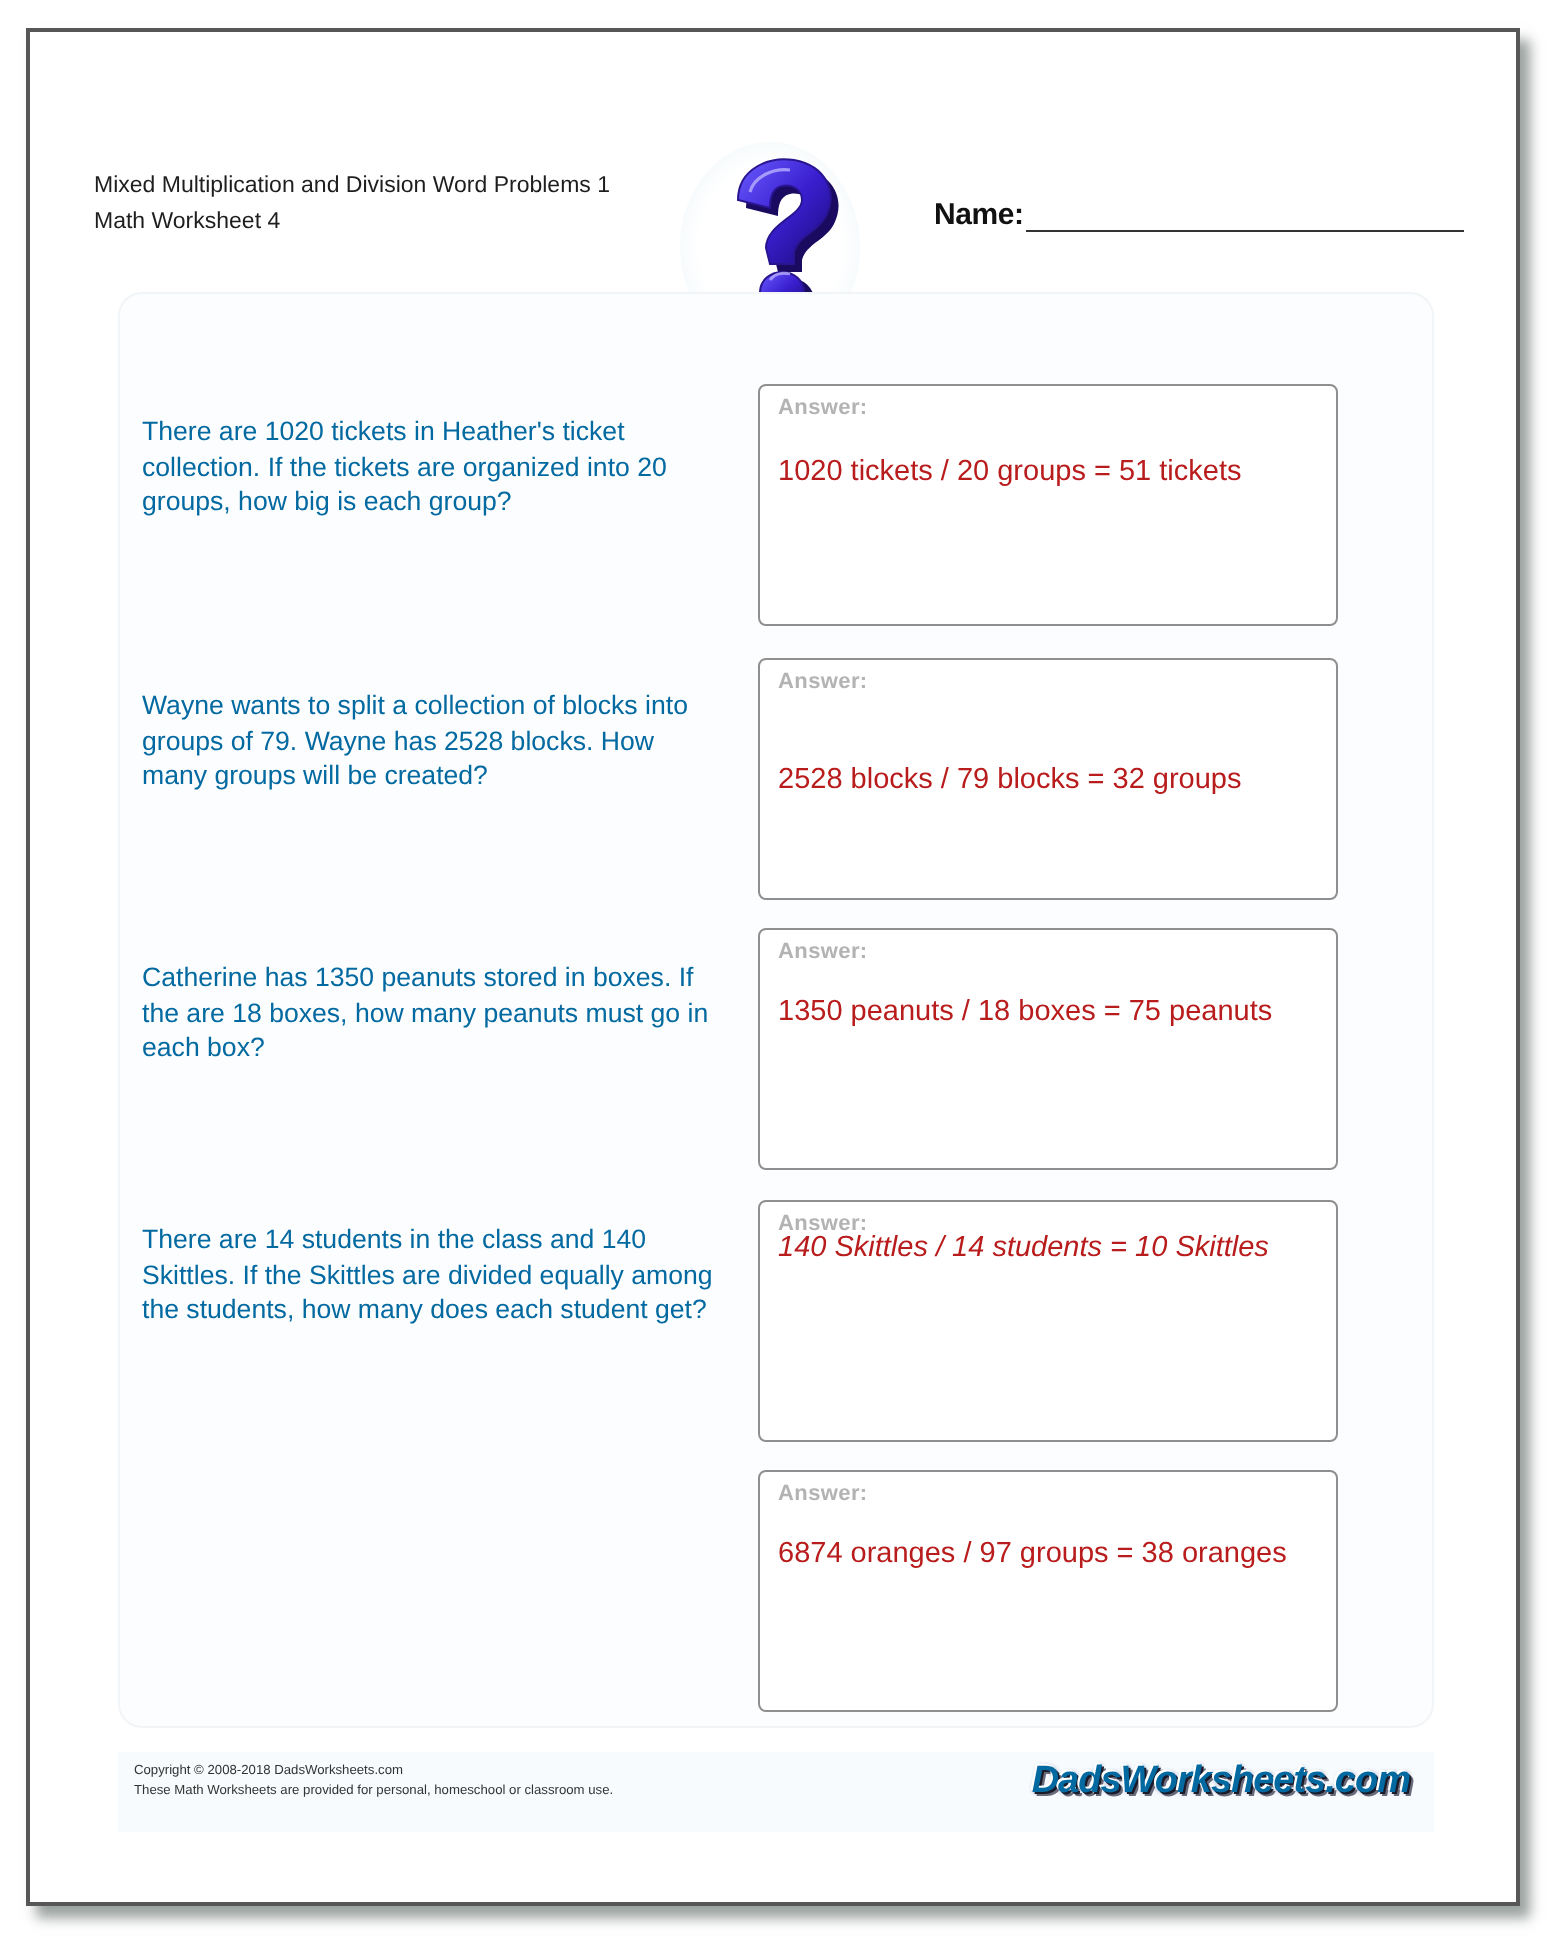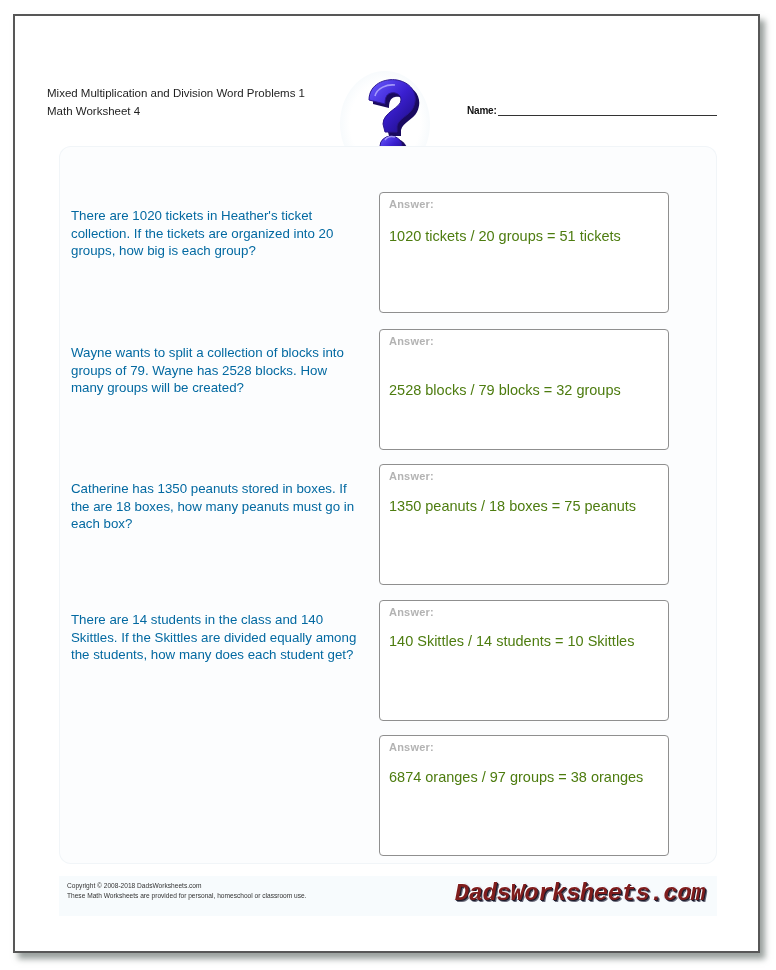--- a/index.html
+++ b/index.html
@@ -47,21 +47,21 @@
     height: 90px;
   }
   .name-wrap {
     position: absolute;
     left: 452px;
     top: 82px;
     display: flex;
     align-items: flex-end;
   }
   .name-label {
-    font-size: 10px;
+    font-size: 15px;
     font-weight: bold;
     color: #111;
     font-family: "Liberation Sans", sans-serif;
     letter-spacing: -0.2px;
   }
   .name-line {
     width: 219px;
     height: 17px;
     border-bottom: 1.5px solid #333;
     margin-left: 1px;
@@ -103,21 +103,21 @@
     color: #b3b3b3;
     font-weight: bold;
     letter-spacing: 0.2px;
   }
   .ans-text {
     position: absolute;
     left: 9px;
     width: 260px;
     font-size: 14.5px;
     line-height: 18.5px;
-    color: #4d7c0f;
+    color: #b91c1c;
   }
   .footer {
     position: absolute;
     left: 44px;
     top: 860px;
     width: 658px;
     height: 40px;
     background: #f7fbfd;
   }
   .copy {
@@ -125,26 +125,26 @@
     left: 8px;
     top: 5px;
     font-size: 6.6px;
     line-height: 10px;
     color: #333;
   }
   .brand {
     position: absolute;
     right: 12px;
     top: 4px;
-    font-family: Liberation Mono, monospace;
+    font-family: Liberation Sans, sans-serif;
     font-style: italic;
     font-weight: bold;
-    font-size: 24px;
+    font-size: 19px;
     letter-spacing: -0.5px;
-    color: #7f1d1d;
+    color: #0369a1;
     text-shadow:
       -1px -1px 0 #ffffff,
       1px 1px 0 #1b1b2a,
       2px 2px 0 #6a6a7a,
       0 0 2px #9aa0c8;
   }
 </style>
 </head>
 <body>
 
@@ -195,21 +195,21 @@
 
   <div class="q-text" style="top:464px;">Catherine has 1350 peanuts stored in boxes. If the are 18 boxes, how many peanuts must go in each box?</div>
   <div class="ans-box" style="top:425px;">
     <div class="ans-label">Answer:</div>
     <div class="ans-text" style="top:32px;">1350 peanuts / 18 boxes = 75 peanuts</div>
   </div>
 
   <div class="q-text" style="top:595px;">There are 14 students in the class and 140 Skittles. If the Skittles are divided equally among the students, how many does each student get?</div>
   <div class="ans-box" style="top:561px;">
     <div class="ans-label">Answer:</div>
-    <div class="ans-text" style="top:31px;">140 Skittles / 14 students = 10 Skittles</div>
+    <div class="ans-text" style="top:14px;font-style:italic;">140 Skittles / 14 students = 10 Skittles</div>
   </div>
 
   <div class="ans-box" style="top:696px;">
     <div class="ans-label">Answer:</div>
     <div class="ans-text" style="top:32px;">6874 oranges / 97 groups = 38 oranges</div>
   </div>
 
   <div class="footer">
     <div class="copy">
       <div>Copyright © 2008-2018 DadsWorksheets.com</div>

